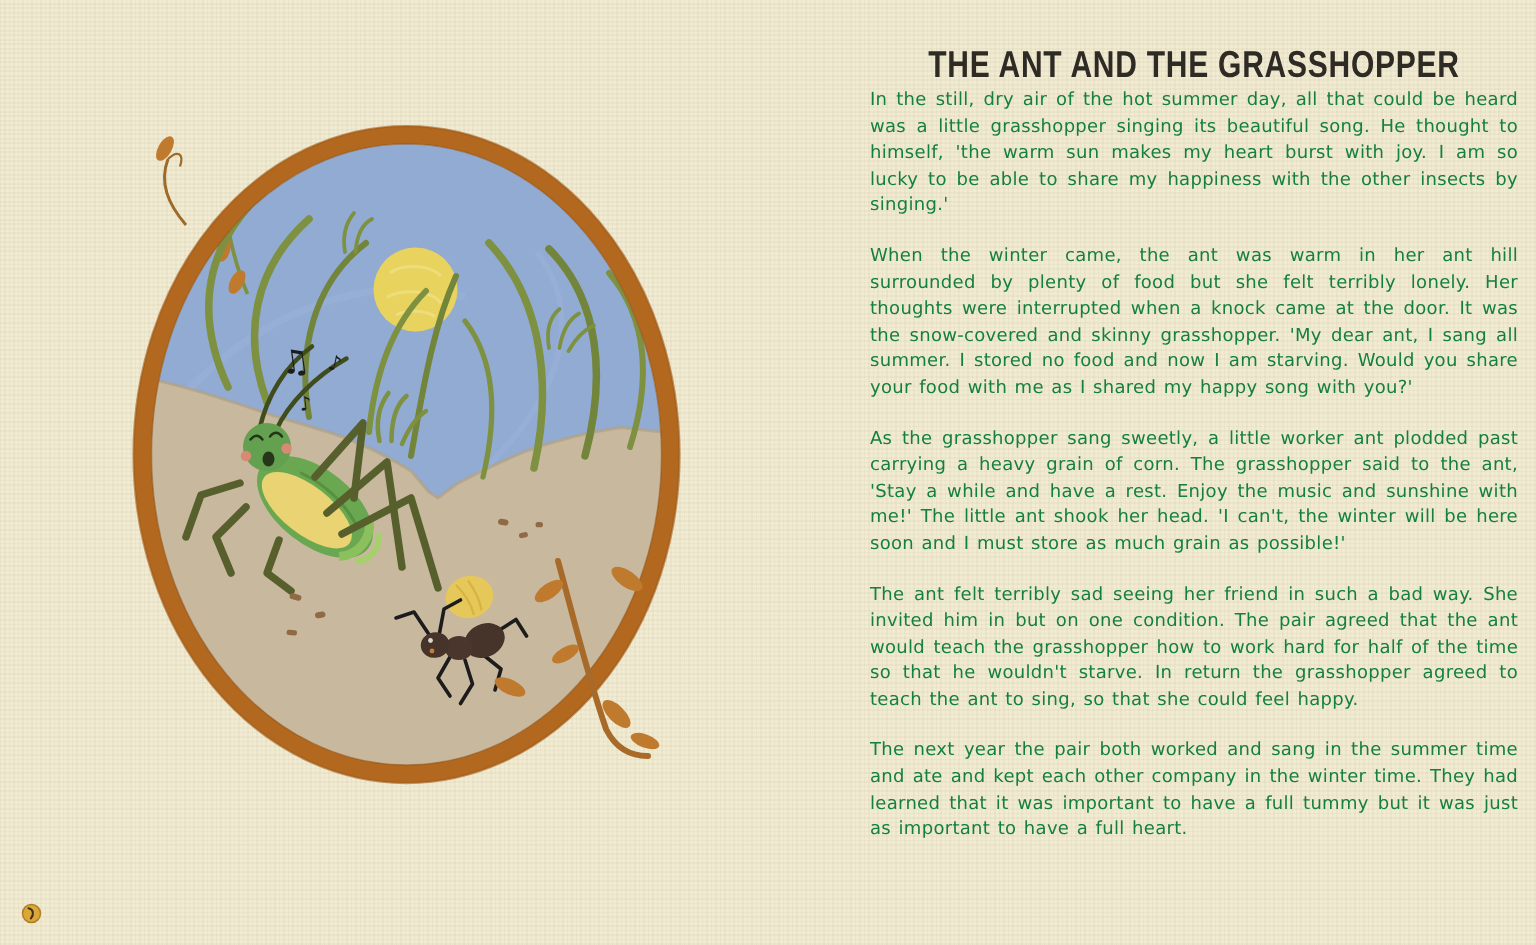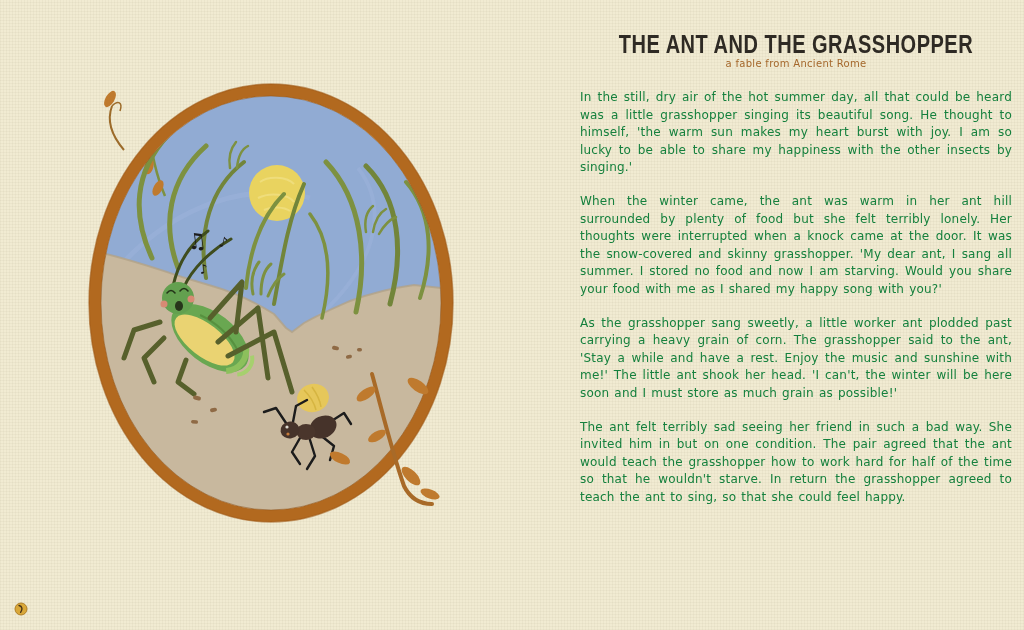--- a/index.html
+++ b/index.html
@@ -195,26 +195,26 @@
       <ellipse cx="351" cy="396" rx="12" ry="5.5" transform="rotate(45 351 396)"></ellipse>
       <ellipse cx="317" cy="356" rx="10" ry="4.5" transform="rotate(-30 317 356)"></ellipse>
       <ellipse cx="370" cy="414" rx="10" ry="4.5" transform="rotate(20 370 414)"></ellipse>
     </g>
   </g>
 </svg>
 </div>
 
 <div class="text-column">
   <h1 class="title">THE ANT AND THE GRASSHOPPER</h1>
-  <div class="subtitle">a fable from Ancient Rome</div>
   <div class="story">
     <p>In the still, dry air of the hot summer day, all that could be heard was a little grasshopper singing its beautiful song. He thought to himself, 'the warm sun makes my heart burst with joy. I am so lucky to be able to share my happiness with the other insects by singing.'</p>
     <p>When the winter came, the ant was warm in her ant hill surrounded by plenty of food but she felt terribly lonely. Her thoughts were interrupted when a knock came at the door. It was the snow-covered and skinny grasshopper. 'My dear ant, I sang all summer. I stored no food and now I am starving. Would you share your food with me as I shared my happy song with you?'</p>
     <p>As the grasshopper sang sweetly, a little worker ant plodded past carrying a heavy grain of corn. The grasshopper said to the ant, 'Stay a while and have a rest. Enjoy the music and sunshine with me!' The little ant shook her head. 'I can't, the winter will be here soon and I must store as much grain as possible!'</p>
     <p>The ant felt terribly sad seeing her friend in such a bad way. She invited him in but on one condition. The pair agreed that the ant would teach the grasshopper how to work hard for half of the time so that he wouldn't starve. In return the grasshopper agreed to teach the ant to sing, so that she could feel happy.</p>
+    <p>The next year the pair both worked and sang in the summer time and ate and kept each other company in the winter time. They had learned that it was important to have a full tummy but it was just as important to have a full heart.</p>
   </div>
 </div>
 
 <div class="bee">
   <svg width="14" height="14" viewBox="0 0 14 14" xmlns="http://www.w3.org/2000/svg">
     <circle cx="7" cy="7" r="6" fill="#d9a839" stroke="#b07f27" stroke-width="1"></circle>
     <path d="M 5,3.5 C 8.4,4.2 8.8,7.4 6.6,10.3" fill="none" stroke="#463218" stroke-width="1.4" stroke-linecap="round"></path>
   </svg>
 </div>
 

